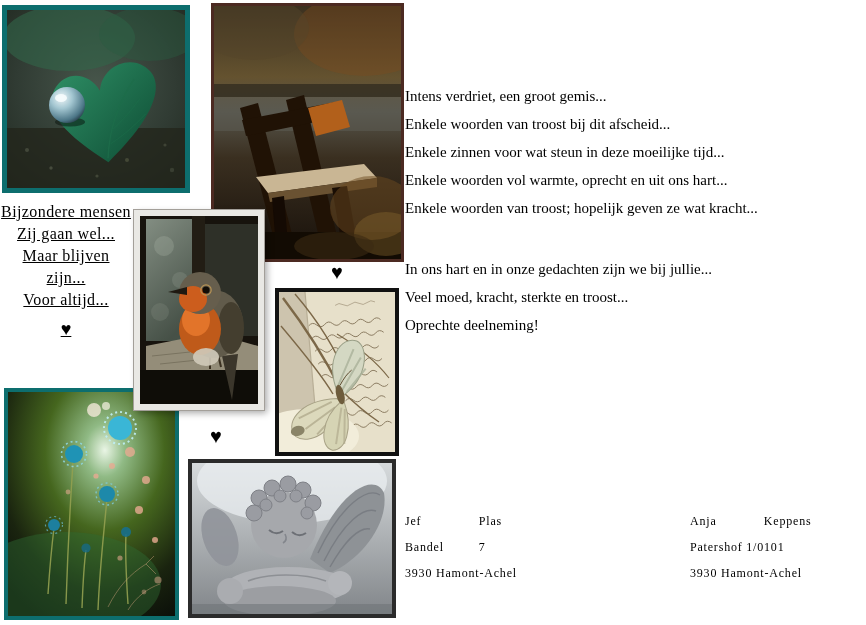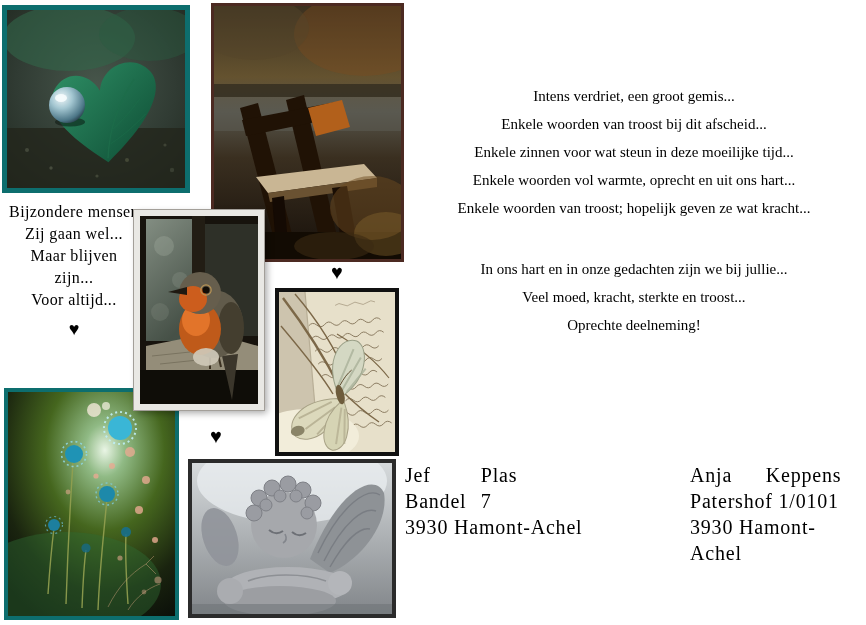--- a/index.html
+++ b/index.html
@@ -10,35 +10,35 @@
   .photo{position:absolute;box-sizing:border-box;overflow:hidden;}
   .photo svg{display:block;width:100%;height:100%;}
   .photo-leaf{left:2px;top:5px;width:188px;height:188px;border:5px solid #0d6e6e;}
   .photo-bench{left:211px;top:3px;width:193px;height:259px;border:3px solid #4c2a22;z-index:1;}
   .photo-robin{left:134px;top:210px;width:130px;height:200px;border:6px solid #e9e8e4;
     box-shadow:0 0 0 1px #a39f99, 3px 3px 7px rgba(0,0,0,.35);z-index:3;}
   .photo-butterfly{left:275px;top:288px;width:124px;height:168px;border:4px solid #111;z-index:2;}
   .photo-flowers{left:4px;top:388px;width:175px;height:232px;border:4px solid #0d6e6e;}
   .photo-angel{left:188px;top:459px;width:208px;height:159px;border:4px solid #2b2b2b;z-index:1;}
 
-  .poem{position:absolute;left:8px;top:201px;width:132px;text-align:center;
-    font-size:16px;line-height:22px;letter-spacing:.4px;}
+  .poem{position:absolute;left:0;top:201px;width:132px;text-align:center;
+    font-size:16px;line-height:22px;letter-spacing:.4px;text-decoration:underline;}
   .poem .line{white-space:nowrap;}
   .poem .grp{}
   .poem-heart{margin-top:7px;font-size:18px;letter-spacing:0;}
 
   .heart-abs{position:absolute;width:22px;text-align:center;font-size:20px;line-height:20px;z-index:4;}
   .heart-1{left:326px;top:262px;}
   .heart-2{left:205px;top:426px;}
 
-  .message{position:absolute;left:405px;top:86px;width:458px;font-size:15px;line-height:20px;text-align:center;}
+  .message{position:absolute;left:405px;top:86px;width:458px;font-size:15px;line-height:20px;}
   .message p{margin:0 0 8px 0;}
   .message p.gap{margin-top:41px;}
 
-  .addr{position:absolute;top:462px;font-size:20px;line-height:26px;letter-spacing:.8px;}
+  .addr{position:absolute;top:508px;font-size:12px;line-height:26px;letter-spacing:.8px;}
   .addr-left{left:405px;}
   .addr-right{left:690px;}
   .addr .cell{display:inline-block;min-width:70px;}
 </style>
 </head>
 <body>
 
 <div class="card">
 
   <div class="photo photo-leaf" aria-label="dewdrop-heart-leaf-photo">

